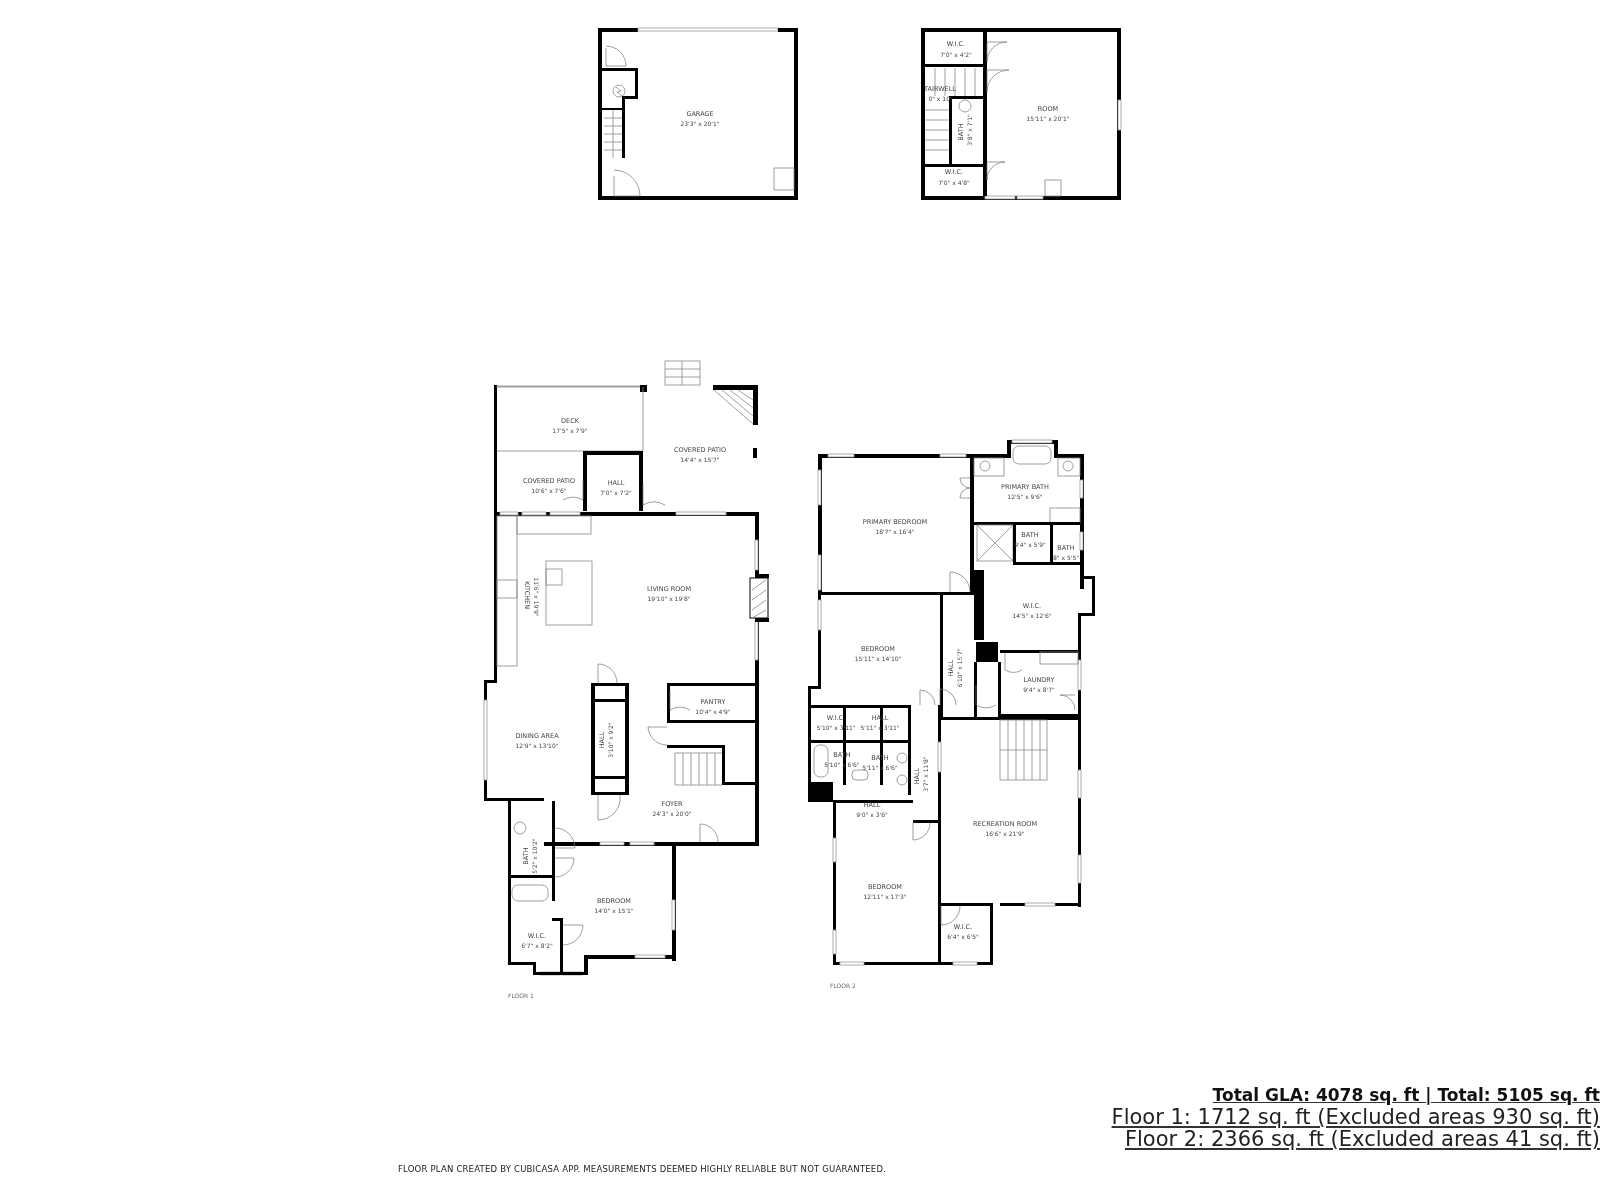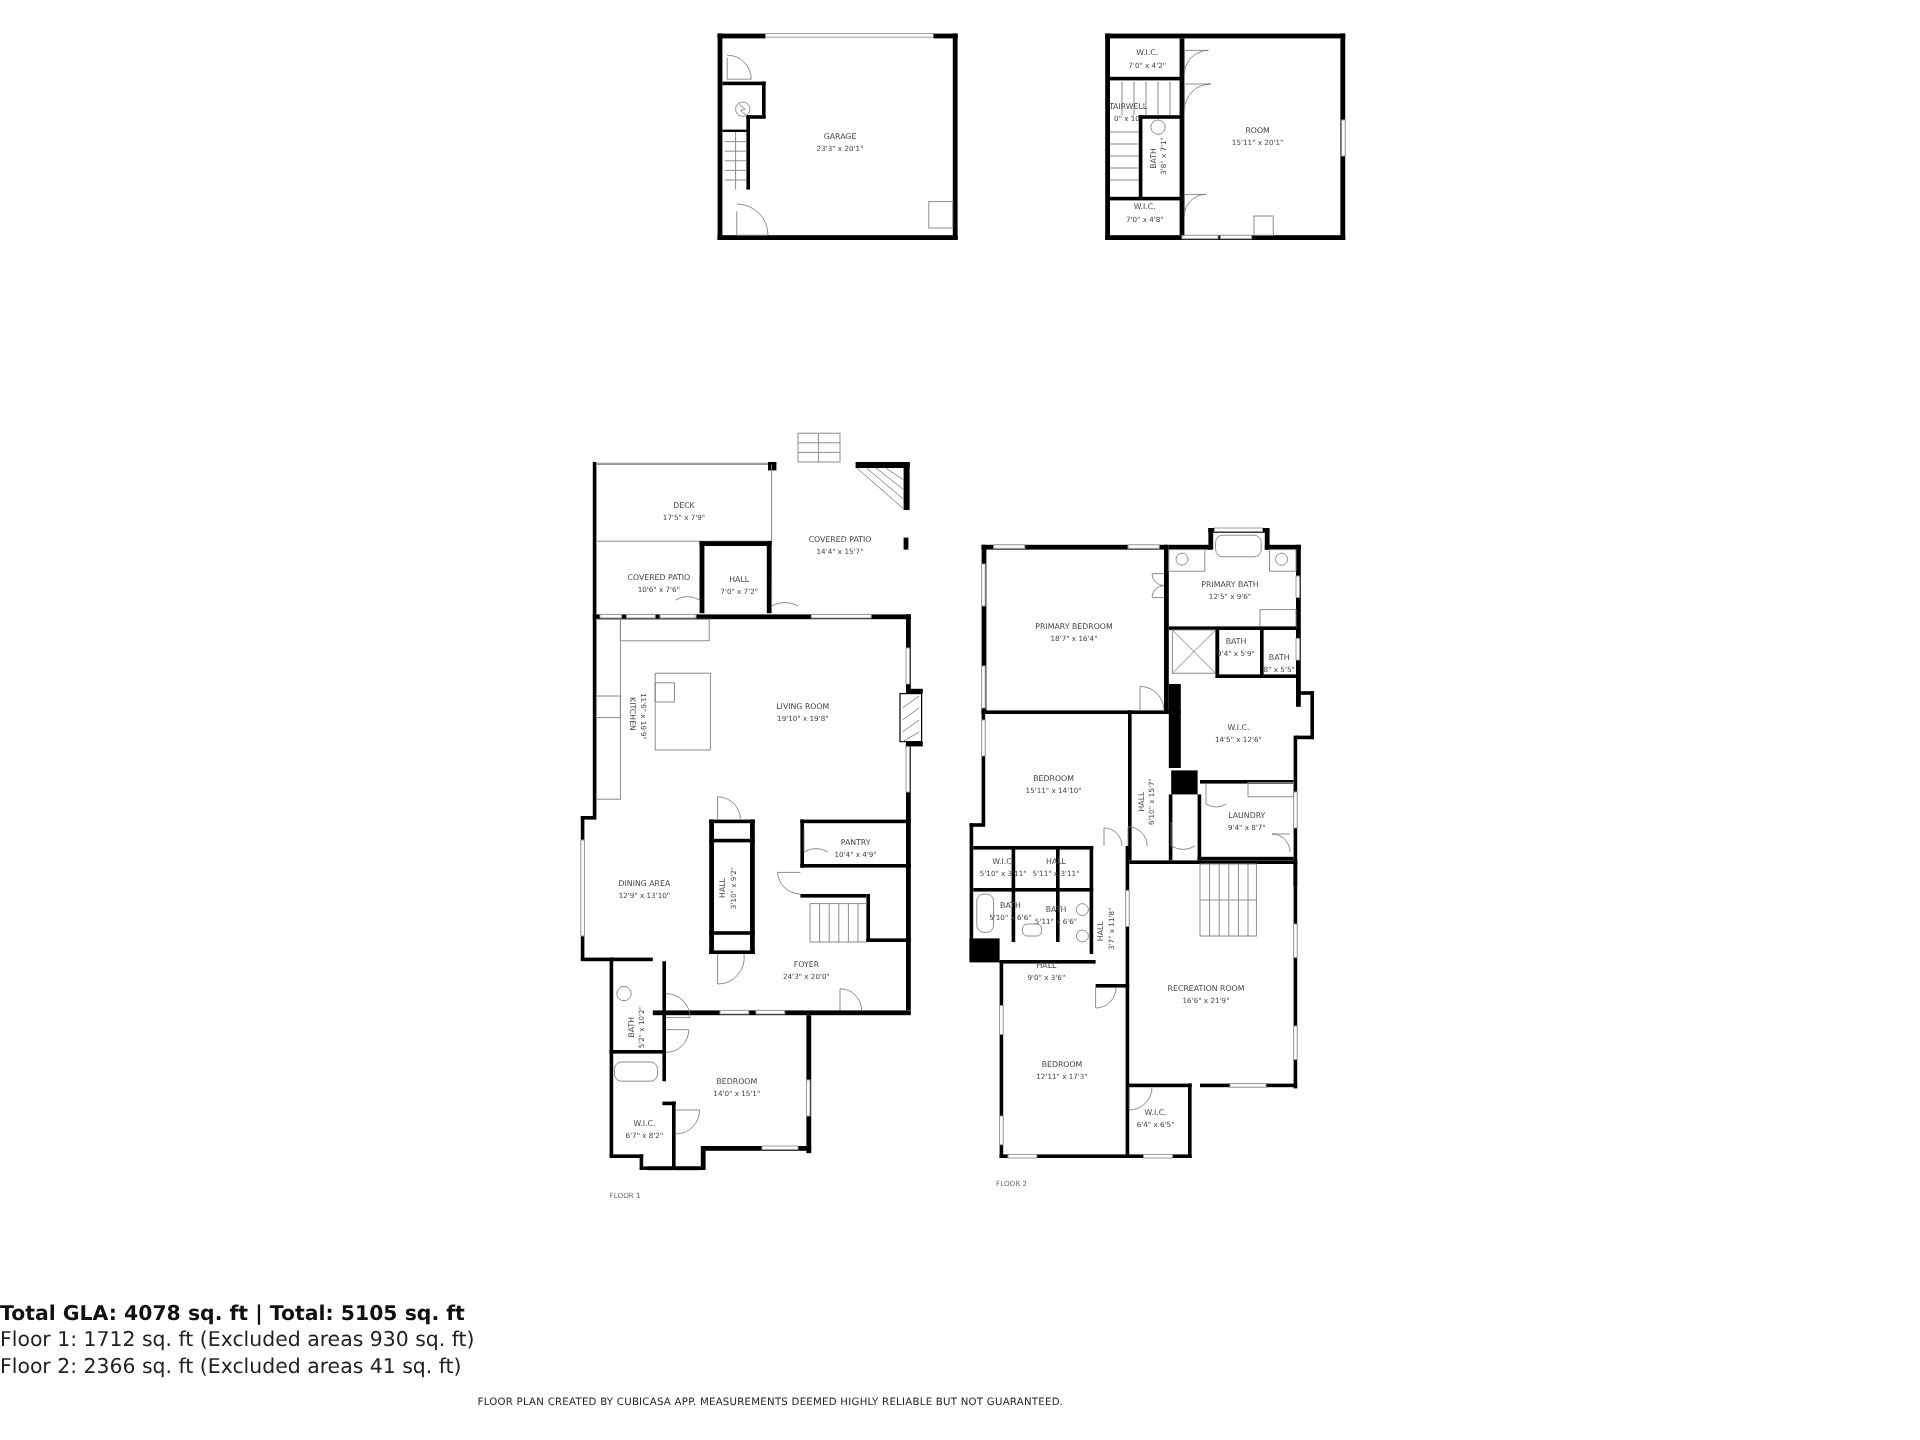--- a/index.html
+++ b/index.html
@@ -5,23 +5,23 @@
   html, body { margin:0; padding:0; background:#ffffff; }
   body { width:1600px; height:1200px; position:relative; overflow:hidden; font-family:"Liberation Sans", sans-serif; color:#333; }
   svg#plan { position:absolute; left:0; top:0; }
   .wall { fill:#000; }
   .lbl { font-family:"DejaVu Sans", sans-serif; font-size:6.5px; fill:#444; text-anchor:middle; }
   .dim { font-family:"DejaVu Sans", sans-serif; font-size:6px; fill:#444; text-anchor:middle; }
   .win { fill:#fff; stroke:#999; stroke-width:0.8; }
   .thin { fill:none; stroke:#888; stroke-width:0.8; }
   .door { fill:none; stroke:#777; stroke-width:0.7; }
   .floorname { font-family:"DejaVu Sans", sans-serif; font-size:6px; fill:#666; }
-  #summary { position:absolute; left:0; width:1600px; top:1084px; text-align:left; }
+  #summary { position:absolute; left:0; width:1600px; top:1084px; text-align:right;text-decoration:underline; }
   #summary .total { font-family:"DejaVu Sans", sans-serif; font-weight:bold; font-size:17px; color:#111; line-height:22px; }
-  #summary .floor { font-family:"DejaVu Sans", sans-serif; font-size:17px; color:#222; line-height:22px; }
+  #summary .floor { font-family:"DejaVu Sans", sans-serif; font-size:21px; color:#222; line-height:22px; }
   #disclaimer { position:absolute; left:0; width:1284px; top:1164px; text-align:center; font-family:"DejaVu Sans", sans-serif; font-size:8.5px; color:#222; letter-spacing:0.2px; }
 </style>
 </head>
 <body>
 
 <svg id="plan" width="1600" height="1200" viewBox="0 0 1600 1200">
 
   <g>
     <rect class="wall" x="598" y="28" width="4" height="172"></rect>
     <rect class="wall" x="598" y="28" width="40" height="4"></rect>

